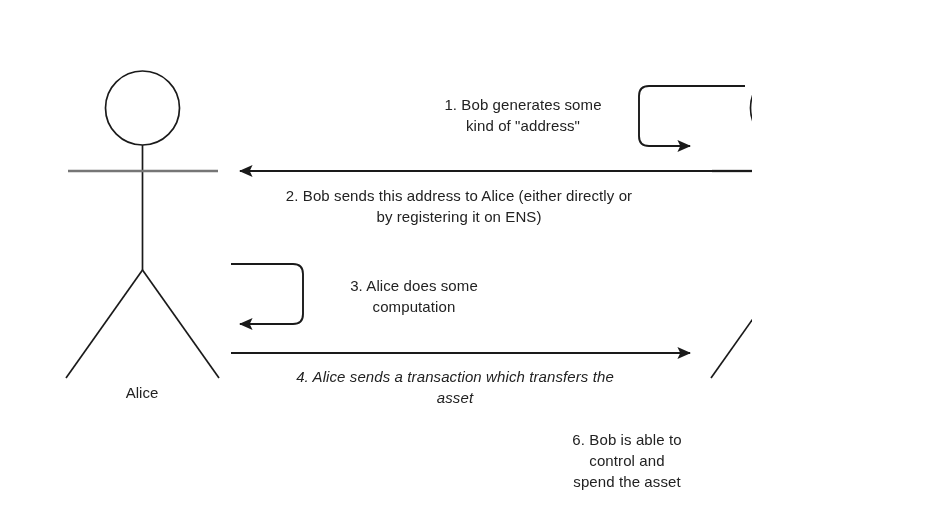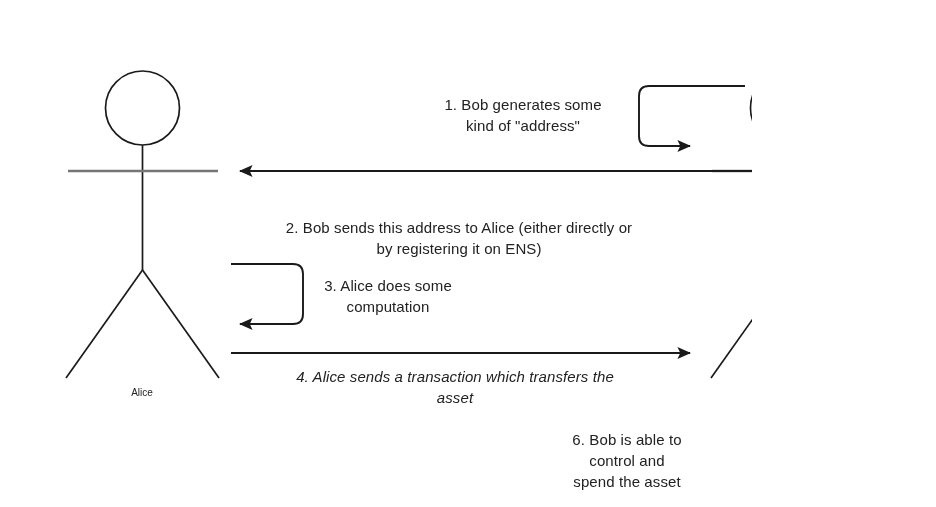--- a/index.html
+++ b/index.html
@@ -32,21 +32,21 @@
     font-size: 15px;
     line-height: 21px;
     text-align: center;
     white-space: pre-line;
     letter-spacing: 0.1px;
   }
   .actor-name {
     position: absolute;
     color: #222222;
     font-family: "Liberation Sans", sans-serif;
-    font-size: 10px;
+    font-size: 15px;
     line-height: 20px;
     text-align: center;
   }
 </style>
 </head>
 <body>
 
 <div id="canvas">
 
   <svg id="diagram-svg" viewBox="0 0 936 507">
@@ -80,24 +80,24 @@
     <path d="M 862 171 L 240 171" fill="none" stroke="#1a1a1a" stroke-width="1.9" marker-end="url(#arrow-left)"></path>
 
     <path d="M 231 264 L 293 264 Q 303 264 303 274 L 303 314 Q 303 324 293 324 L 240 324" fill="none" stroke="#1a1a1a" stroke-width="1.9" marker-end="url(#arrow-left)"></path>
 
     <path d="M 231 353 L 690 353" fill="none" stroke="#1a1a1a" stroke-width="1.9" marker-end="url(#arrow-right)"></path>
   </svg>
 
   <div class="lbl" style="left:403px; top:94px; width:240px;">1. Bob generates some
 kind of "address"</div>
 
-  <div class="lbl" style="left:229px; top:185px; width:460px;margin-top:32px;">2. Bob sends this address to Alice (either directly or
+  <div class="lbl" style="left:229px; top:185px; width:460px;">2. Bob sends this address to Alice (either directly or
 by registering it on ENS)</div>
 
-  <div class="lbl" style="left:288px; top:275px; width:200px;">3. Alice does some
+  <div class="lbl" style="left:314px; top:275px; width:200px;">3. Alice does some
 computation</div>
 
   <div class="lbl" style="left:235px; top:366px; width:440px;font-style:italic;">4. Alice sends a transaction which transfers the
 asset</div>
 
   <div class="lbl" style="left:527px; top:429px; width:200px;">6. Bob is able to
 control and
 spend the asset</div>
 
   <div class="actor-name" style="left:82px; top:383px; width:120px;">Alice</div>

